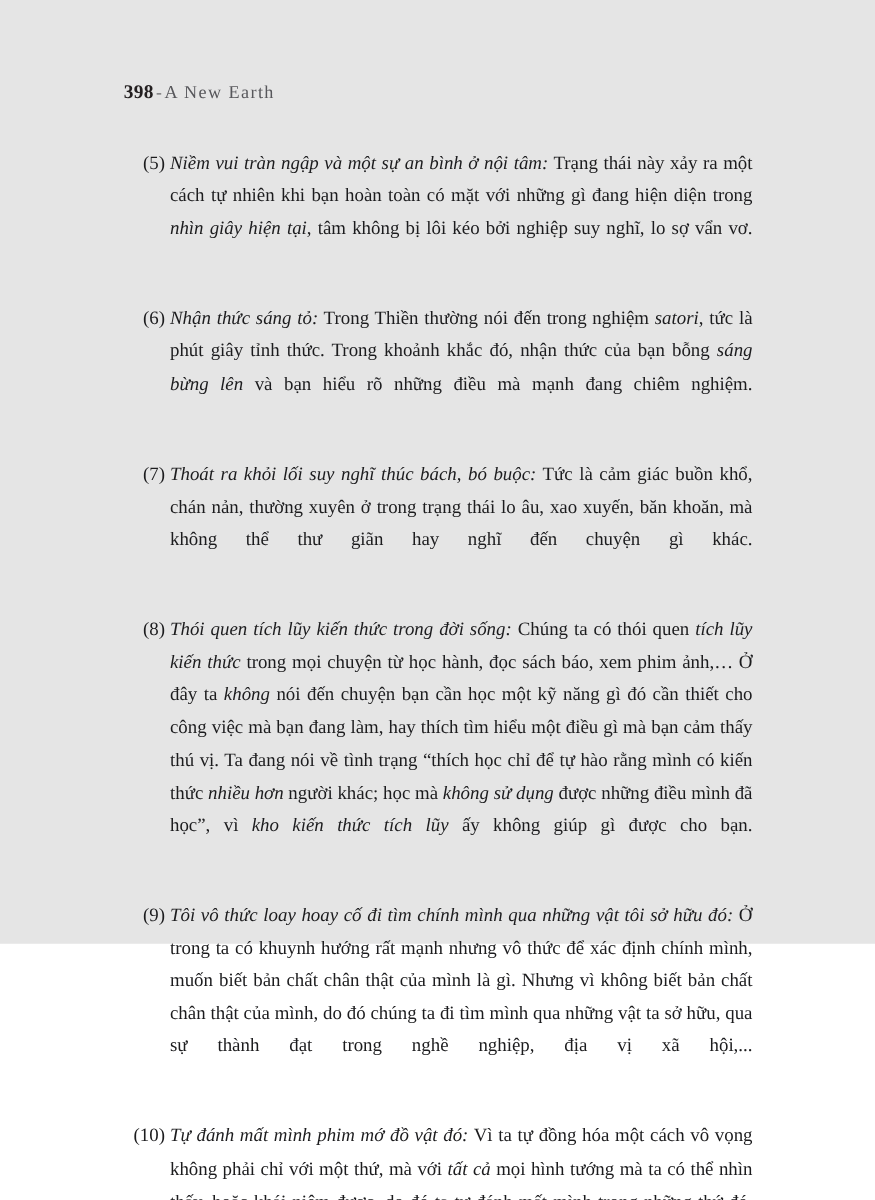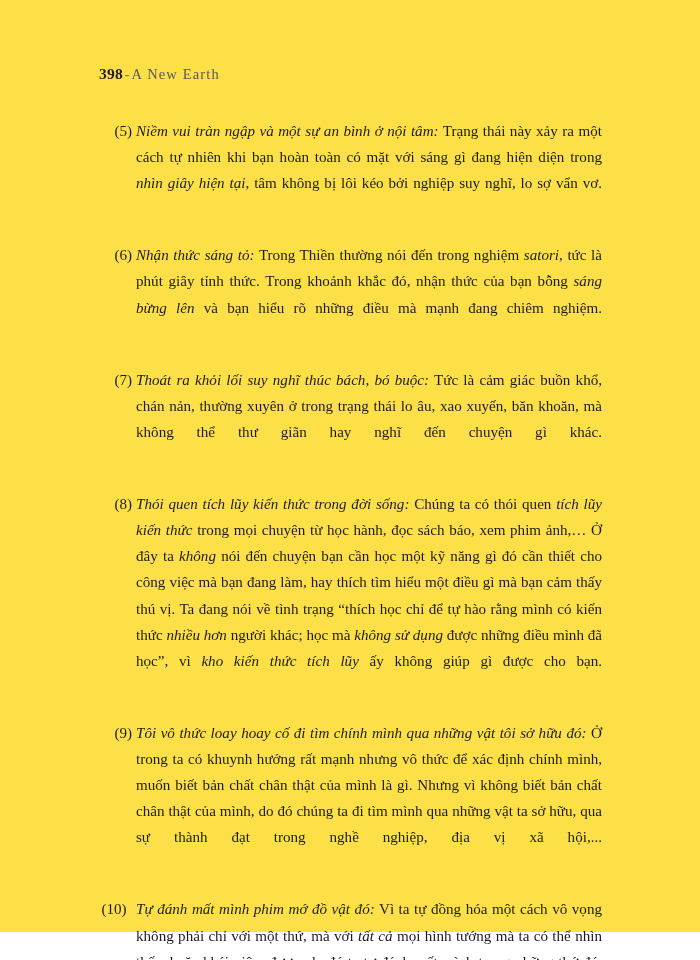--- a/index.html
+++ b/index.html
@@ -13,22 +13,22 @@
     height: 960px;
     overflow: hidden;
     font-family: "Liberation Serif", "DejaVu Serif", serif;
     color: #1a1a1a;
     -webkit-font-smoothing: antialiased;
   }
 
   .page {
     position: relative;
     width: 700px;
-    height: 932px;
-    background: #fde047;
+    height: 755px;
+    background: #e5e5e5;
     box-sizing: border-box;
   }
 
   
   .page-header {
     position: absolute;
     left: 99px;
     top: 66px;
     white-space: nowrap;
     line-height: 1;
@@ -81,21 +81,20 @@
     text-align: right;
     font-size: 15.1px;
     line-height: 26.1px;
     color: #1c1c1e;
     white-space: nowrap;
   }
   
   .item-number.wide {
     left: -3px;
     width: 36px;
-    text-align: center;
   }
 
   .item-body {
     display: block;
   }
   
   .item-body::after {
     content: "";
     display: inline-block;
     width: 100%;
@@ -110,21 +109,21 @@
 <div class="page">
 
   <div class="page-header">
     <span class="folio">398</span><span class="dash">-</span><span class="book-title">A New Earth</span>
   </div>
 
   <div class="body-block">
 
     <div class="list-item">
       <span class="item-number">(5)</span>
-      <span class="item-body"><em class="it">Niềm vui tràn ngập và một sự an bình ở nội tâm:</em><span> Trạng thái này xảy ra một cách tự nhiên khi bạn hoàn toàn có mặt với sáng gì đang hiện diện trong </span><em class="it">nhìn giây hiện tại</em><span>, tâm không bị lôi kéo bởi nghiệp suy nghĩ, lo sợ vẩn vơ.</span></span>
+      <span class="item-body"><em class="it">Niềm vui tràn ngập và một sự an bình ở nội tâm:</em><span> Trạng thái này xảy ra một cách tự nhiên khi bạn hoàn toàn có mặt với những gì đang hiện diện trong </span><em class="it">nhìn giây hiện tại</em><span>, tâm không bị lôi kéo bởi nghiệp suy nghĩ, lo sợ vẩn vơ.</span></span>
     </div>
 
     <div class="list-item">
       <span class="item-number">(6)</span>
       <span class="item-body"><em class="it">Nhận thức sáng tỏ:</em><span> Trong Thiền thường nói đến trong nghiệm </span><em class="it">satori</em><span>, tức là phút giây tỉnh thức. Trong khoảnh khắc đó, nhận thức của bạn bỗng </span><em class="it">sáng bừng lên</em><span> và bạn hiểu rõ những điều mà mạnh đang chiêm nghiệm.</span></span>
     </div>
 
     <div class="list-item">
       <span class="item-number">(7)</span>
       <span class="item-body"><em class="it">Thoát ra khỏi lối suy nghĩ thúc bách, bó buộc:</em><span> Tức là cảm giác buồn khổ, chán nản, thường xuyên ở trong trạng thái lo âu, xao xuyến, băn khoăn, mà không thể thư giãn hay nghĩ đến chuyện gì khác.</span></span>

